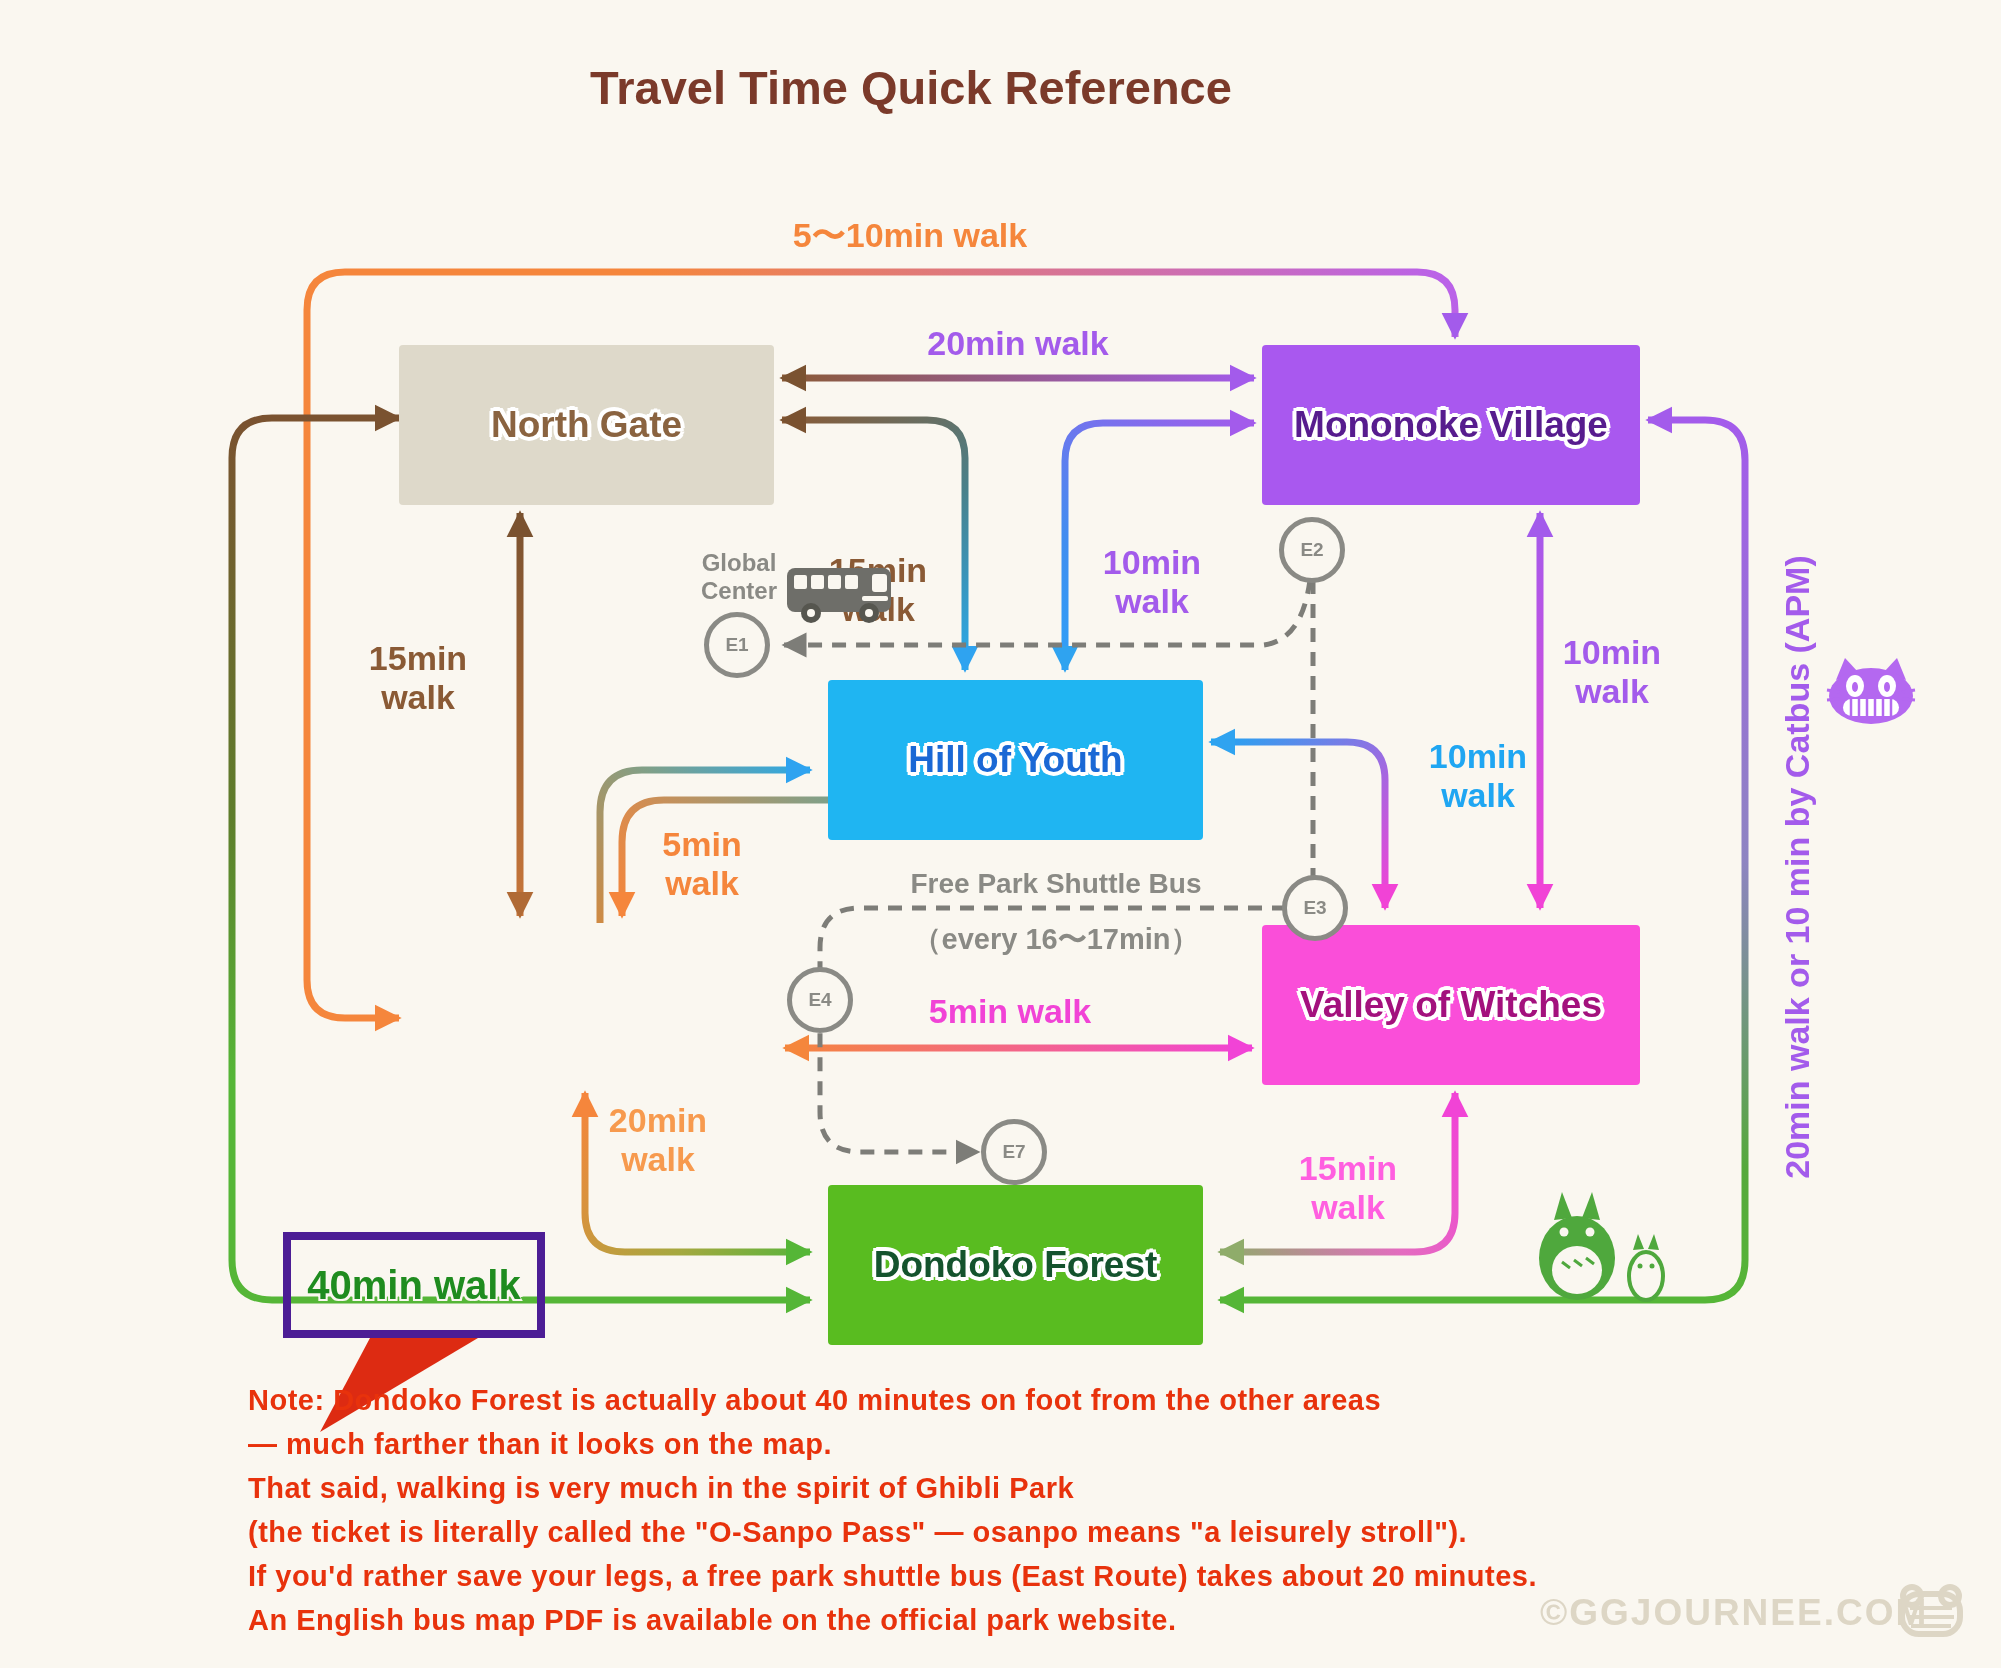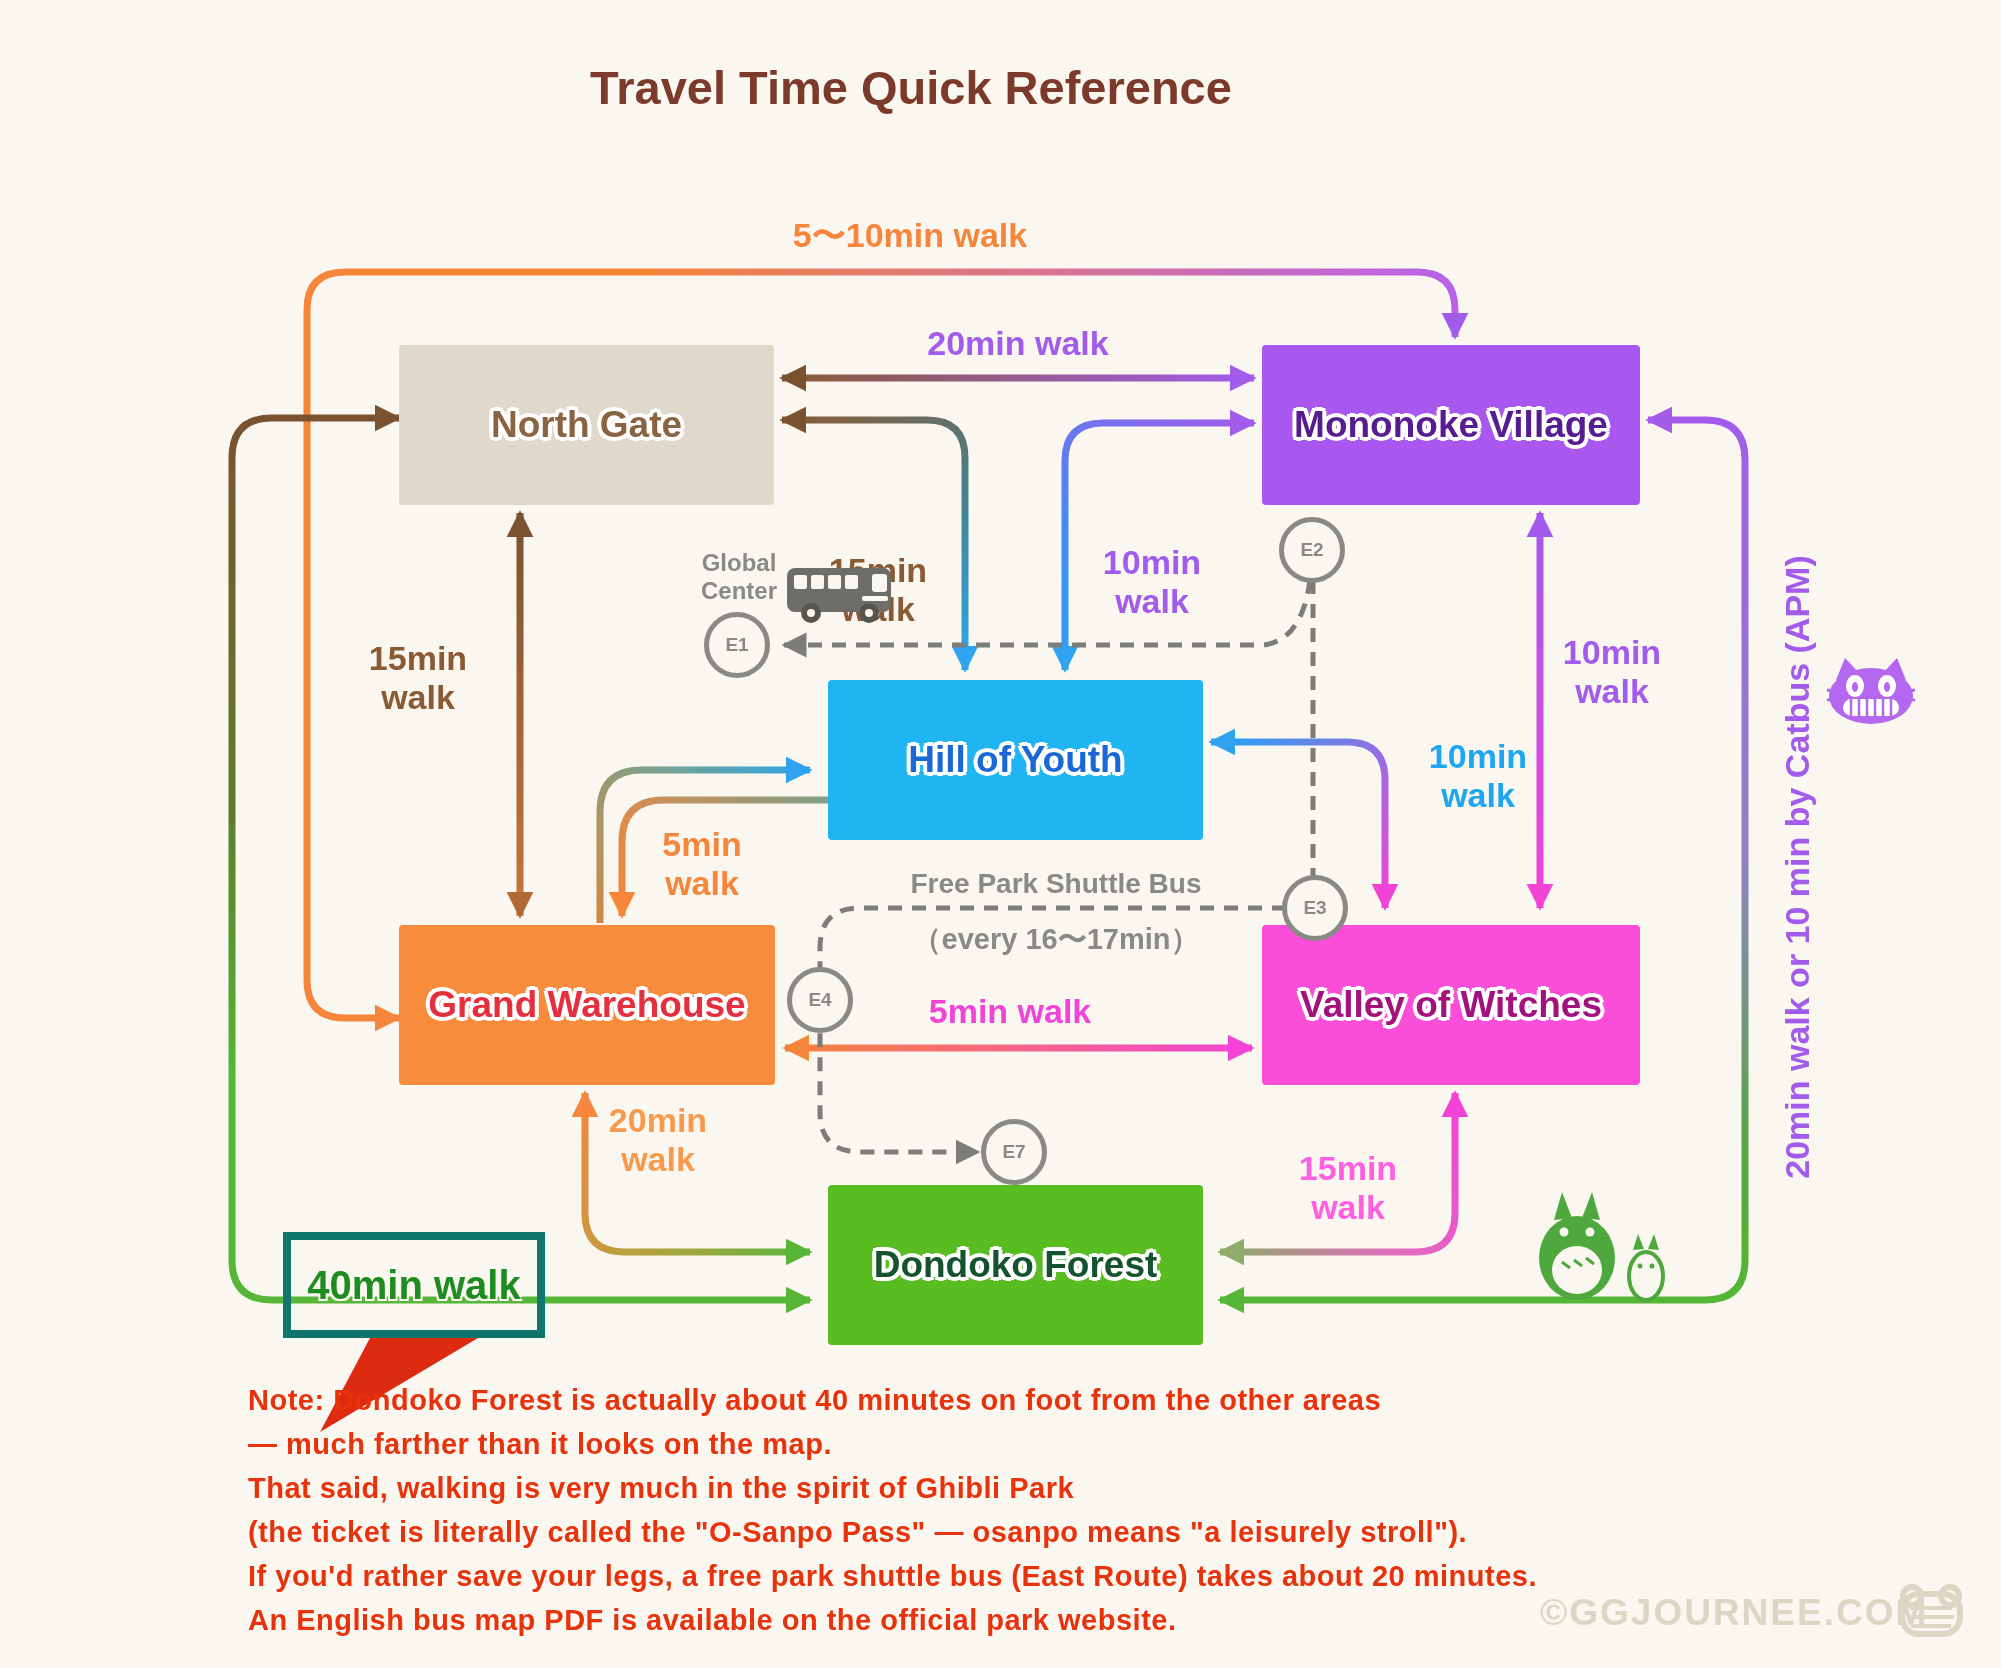--- a/index.html
+++ b/index.html
@@ -18,21 +18,21 @@
           white-space:pre-line;text-align:center;line-height:1.15;
           text-shadow:2px 2px 0 #faf7f0,-2px -2px 0 #faf7f0,2px -2px 0 #faf7f0,-2px 2px 0 #faf7f0;}
   .estop{position:absolute;width:56px;height:56px;border:5px solid #8a8a85;border-radius:50%;
          background:#faf7f0;color:#8a8a85;font-weight:bold;font-size:19px;
          display:flex;align-items:center;justify-content:center;transform:translate(-50%,-50%);}
   .gray-label{position:absolute;transform:translate(-50%,-50%);color:#8a8a85;font-weight:bold;
          text-align:center;white-space:pre-line;}
   .vlabel{position:absolute;left:1380px;top:845px;width:840px;height:44px;
           transform:rotate(-90deg);font-size:34px;font-weight:bold;text-align:center;}
   .redbox{position:absolute;left:283px;top:1232px;width:262px;height:106px;
-          border:8px solid #0f766e;box-sizing:border-box;display:flex;align-items:center;justify-content:center;
+          border:8px solid #4c1d95;box-sizing:border-box;display:flex;align-items:center;justify-content:center;
           font-size:40px;font-weight:bold;
           text-shadow:2px 2px 0 #faf7f0,-2px -2px 0 #faf7f0,2px -2px 0 #faf7f0,-2px 2px 0 #faf7f0;}
   .note{position:absolute;left:248px;top:1378px;width:1700px;color:#e8320c;
         font-size:29px;font-weight:bold;line-height:44px;letter-spacing:.5px;}
   .watermark{position:absolute;left:1540px;top:1592px;width:350px;text-align:right;
         font-size:37px;font-weight:bold;letter-spacing:2px;color:#ddd6c5;}
   .icon{position:absolute;}
 </style>
 </head>
 <body>
@@ -168,21 +168,20 @@
     <path d="M 1310 580 Q 1302 640 1264 645 H 784" fill="none" stroke="#7d7d78" stroke-width="5" stroke-dasharray="14 10" marker-end="url(#m-gray)"></path>
     <path d="M 1313 580 V 876" fill="none" stroke="#7d7d78" stroke-width="5" stroke-dasharray="14 10"></path>
     <path d="M 1286 908 H 860 Q 820 908 820 948 V 1112 Q 820 1152 860 1152 H 978" fill="none" stroke="#7d7d78" stroke-width="5" stroke-dasharray="14 10" marker-end="url(#m-gray)"></path>
   </svg>
 
   <div class="title">Travel Time Quick Reference</div>
 
   <div class="node" style="left: 399px; top: 345px; width: 375px; height: 160px; color: rgb(138, 99, 64); background-color: rgb(222, 217, 202);">North Gate</div>
   <div class="node" style="left: 828px; top: 680px; width: 375px; height: 160px; color: rgb(26, 104, 213); background-color: rgb(31, 181, 242);">Hill of Youth</div>
   <div class="node" style="left: 1262px; top: 345px; width: 378px; height: 160px; color: rgb(87, 28, 142); background-color: rgb(169, 88, 239);">Mononoke Village</div>
-  <div class="node" style="left: 399px; top: 925px; width: 376px; height: 160px; color: rgb(230, 47, 62); background-color: rgb(247, 140, 61);">Grand Warehouse</div>
   <div class="node" style="left: 1262px; top: 925px; width: 378px; height: 160px; color: rgb(163, 17, 125); background-color: rgb(250, 78, 217);">Valley of Witches</div>
   <div class="node" style="left: 828px; top: 1185px; width: 375px; height: 160px; color: #14532d; background-color: rgb(89, 188, 32);">Dondoko Forest</div>
 
   <div class="elabel" style="left: 910px; top: 236px; color: rgb(245, 134, 60);">5〜10min walk</div>
   <div class="elabel" style="left: 1018px; top: 344px; color: rgb(163, 91, 235);">20min walk</div>
   <div class="elabel" style="left: 878px; top: 590px; color: rgb(138, 90, 53);">15min
 walk</div>
   <div class="elabel" style="left: 1152px; top: 582px; color: rgb(163, 91, 235);">10min
 walk</div>
   <div class="elabel" style="left: 1478px; top: 776px; color: rgb(31, 166, 242);">10min

